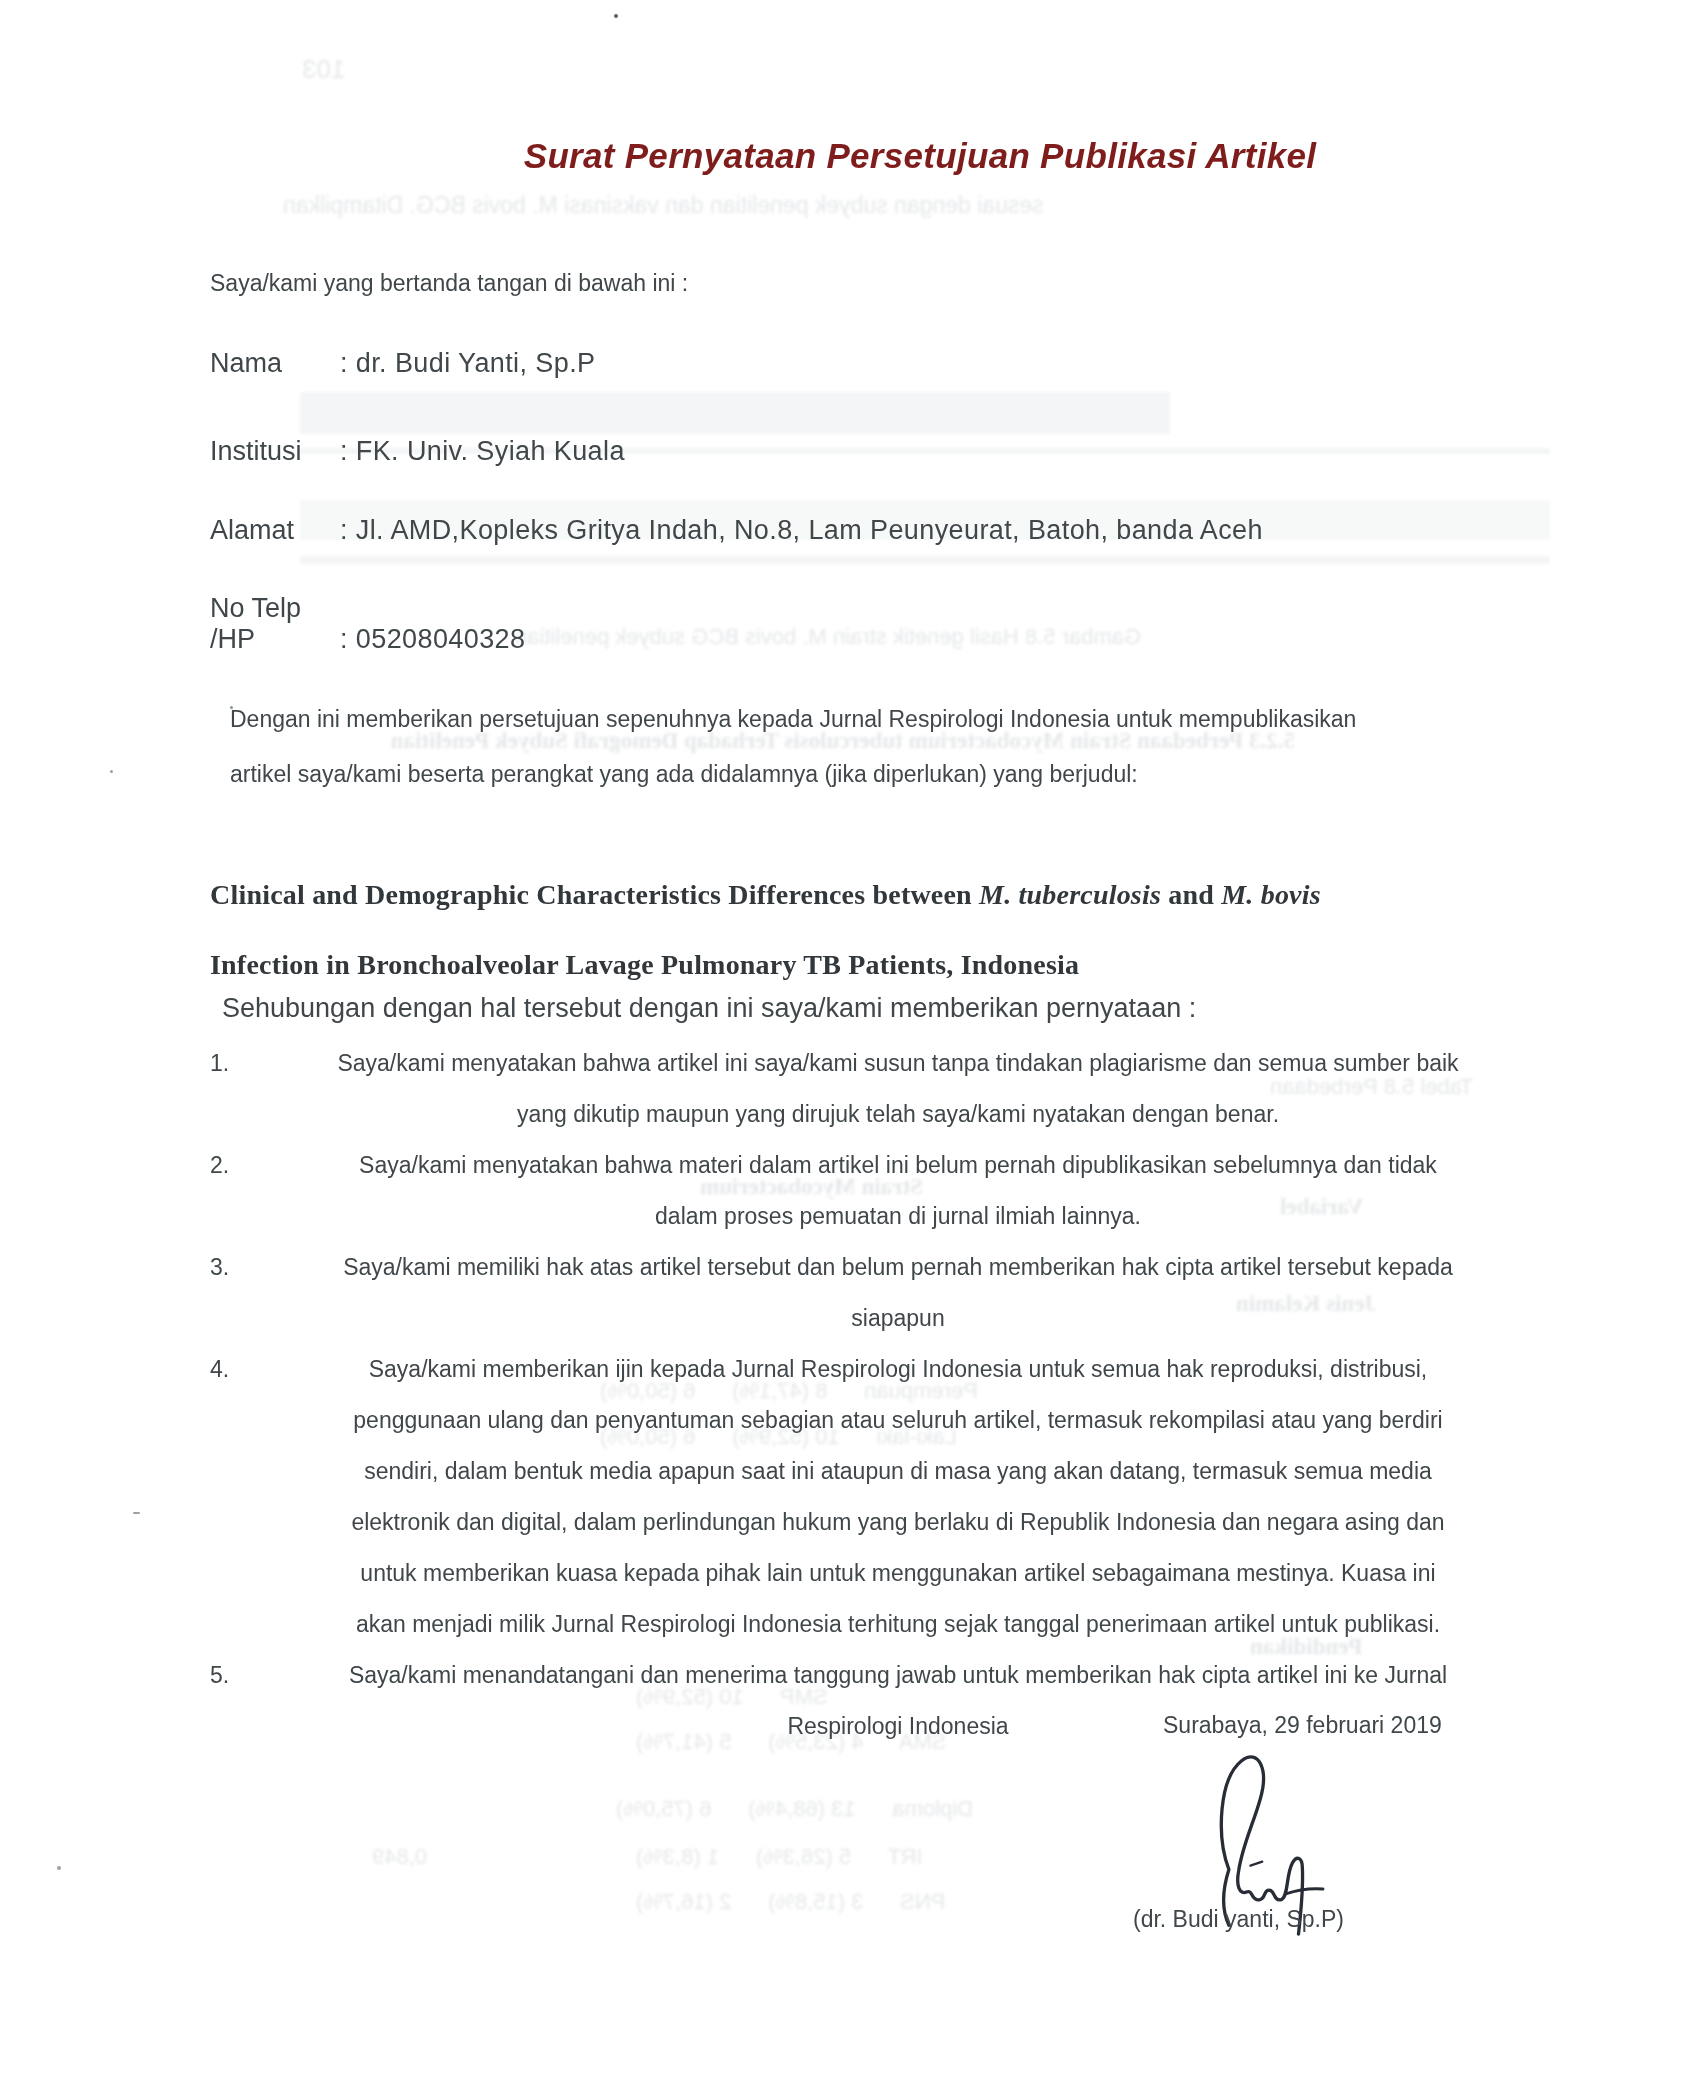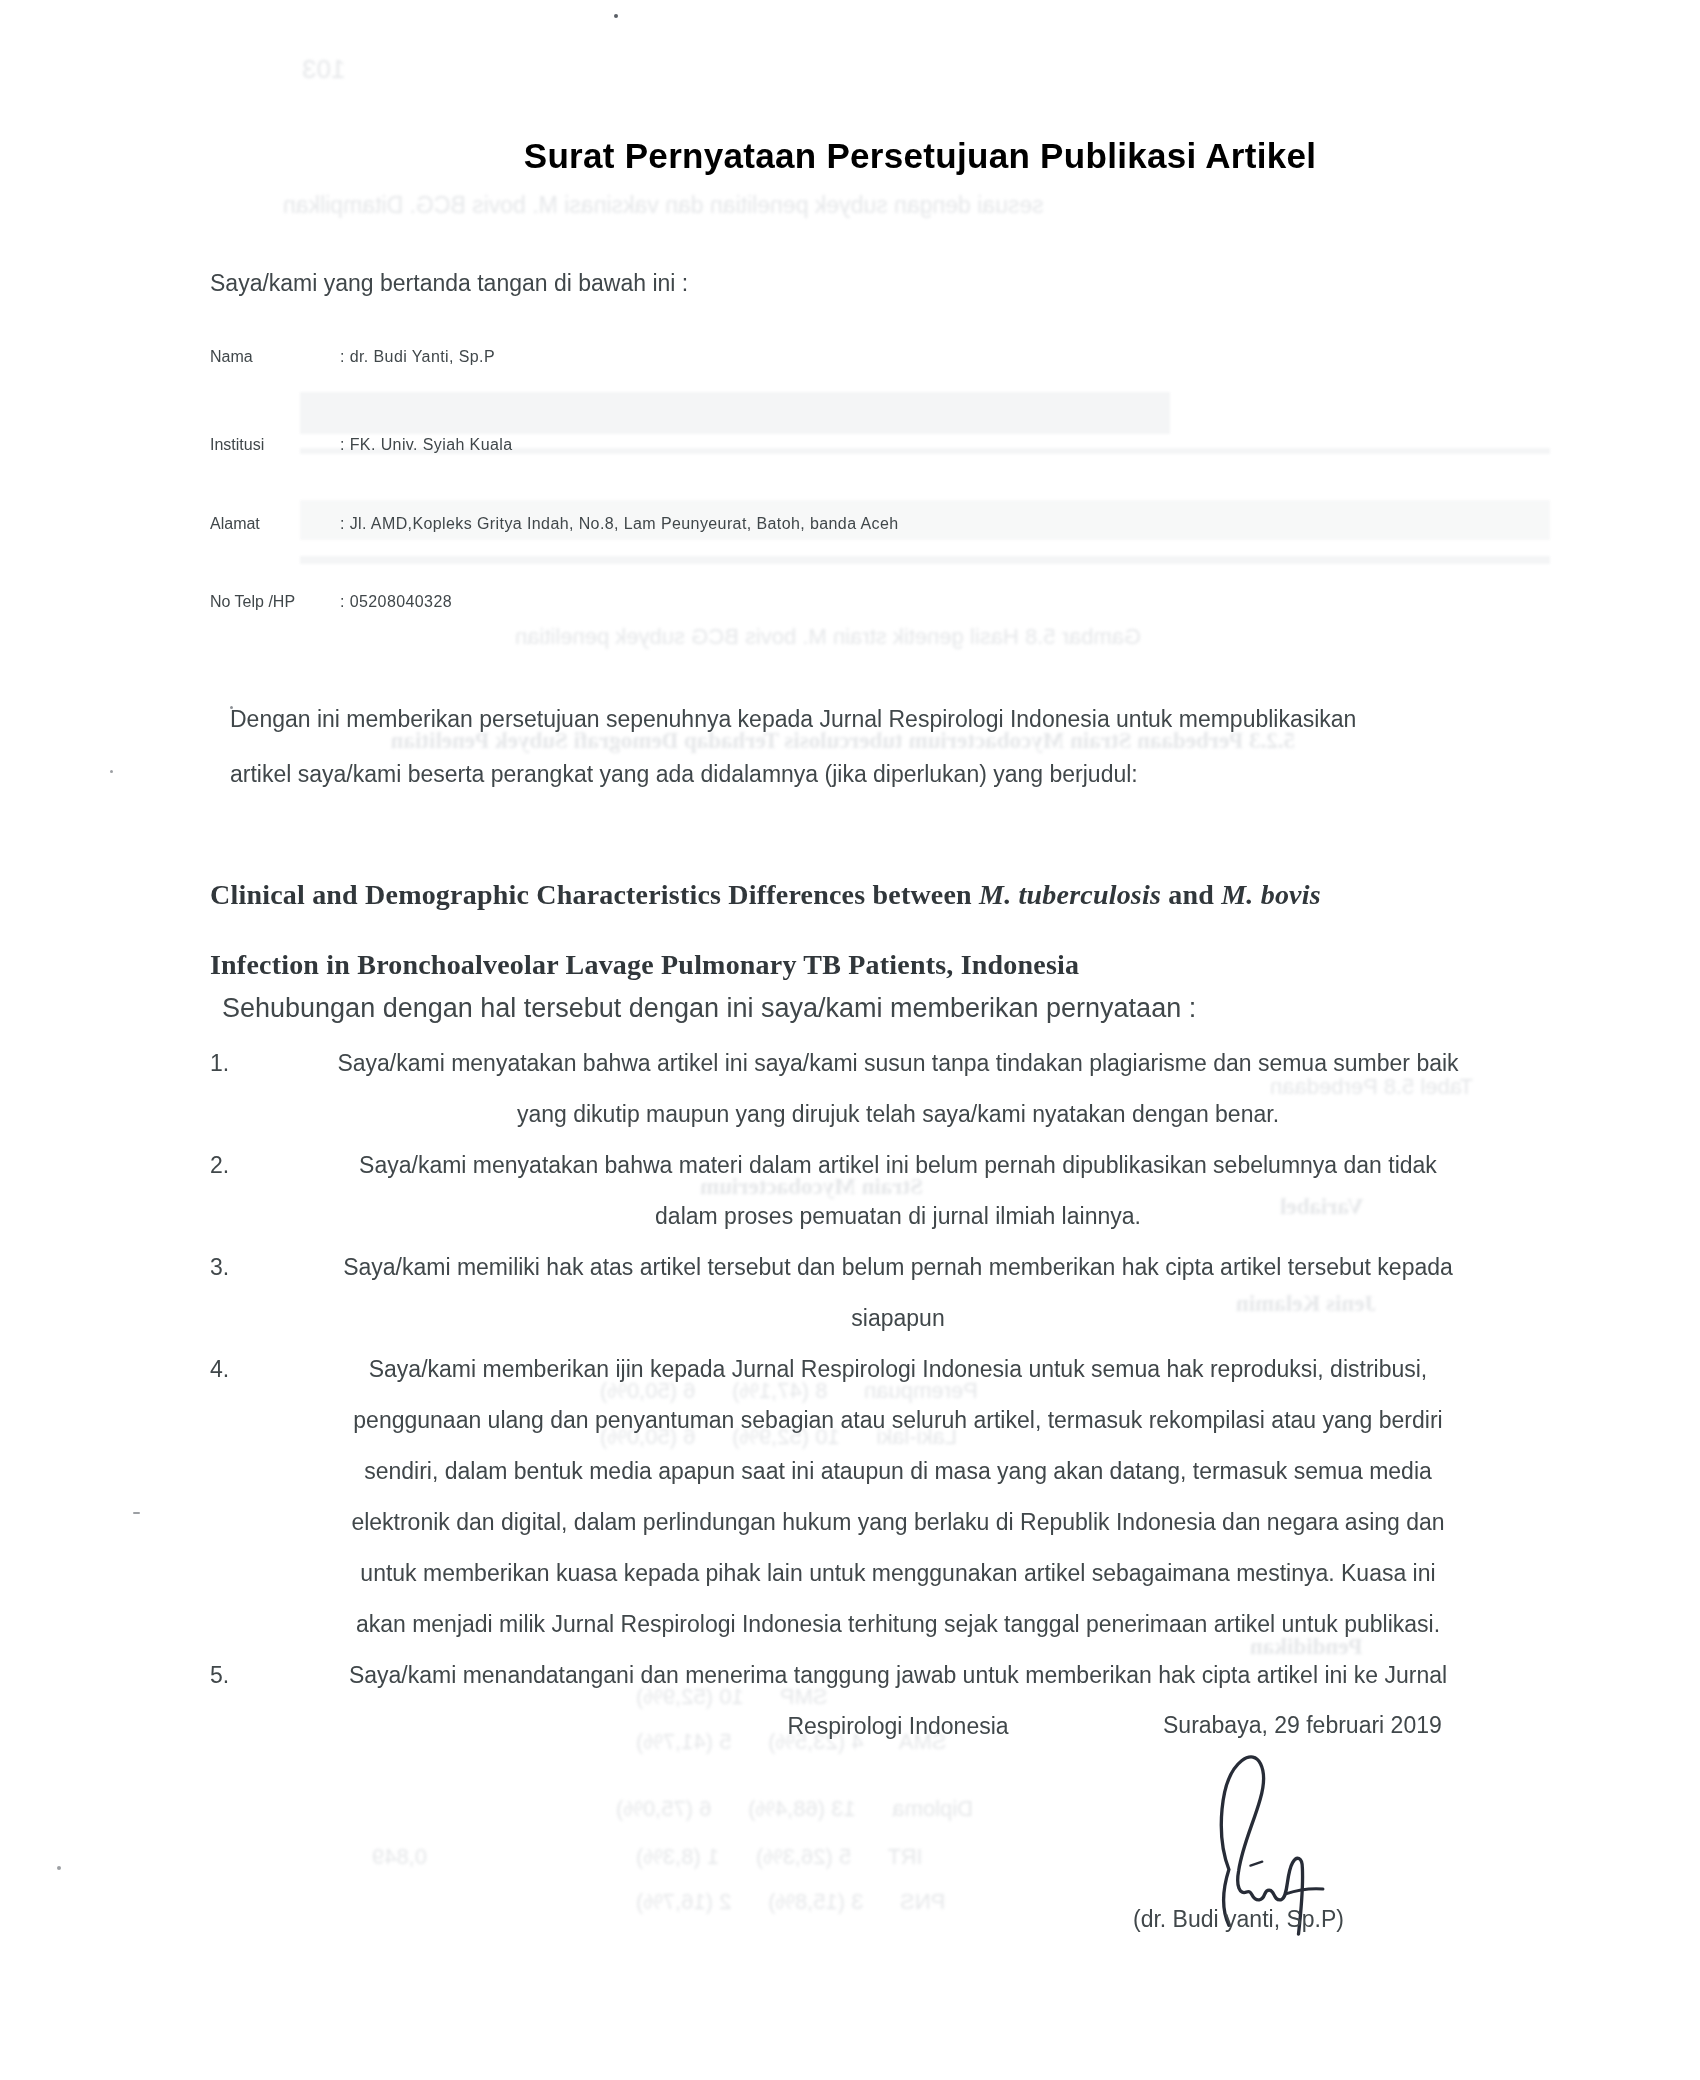--- a/index.html
+++ b/index.html
@@ -3,24 +3,24 @@
 <meta charset="utf-8">
 <style>
   html,body{margin:0;padding:0;background:#ffffff;}
   .page{
     position:relative;width:1700px;height:2080px;background:#ffffff;overflow:hidden;
     font-family:"Liberation Sans",sans-serif;color:#40474a;
   }
   .t{position:absolute;white-space:nowrap;}
   .doc-title{
     position:absolute;top:113px;left:370px;width:1100px;text-align:center;
-    font-size:35px;font-weight:bold;color:#000000;letter-spacing:.3px;
+    font-size:35px;font-weight:bold;color:#7f1d1d;letter-spacing:.3px;font-style:italic;
   }
   .intro{top:270px;left:210px;font-size:23px;}
-  .field{position:absolute;left:210px;font-size:16px;}
+  .field{position:absolute;left:210px;font-size:27px;}
   .flabel{display:inline-block;width:130px;}
   .fvalue{letter-spacing:.4px;}
   .para{
     position:absolute;left:210px;width:1330px;font-size:23px;line-height:55px;
     white-space:normal;
   }
   .article-title{
     position:absolute;top:860px;left:210px;width:1350px;
     font-family:"Liberation Serif",serif;font-weight:bold;font-size:28px;
     color:#31373b;line-height:70px;letter-spacing:.2px;

